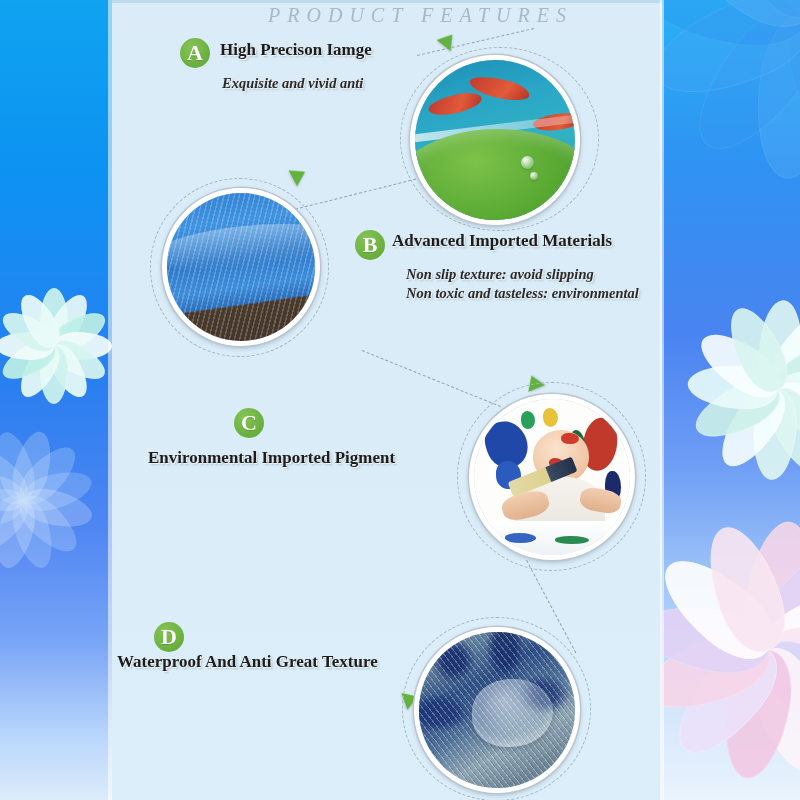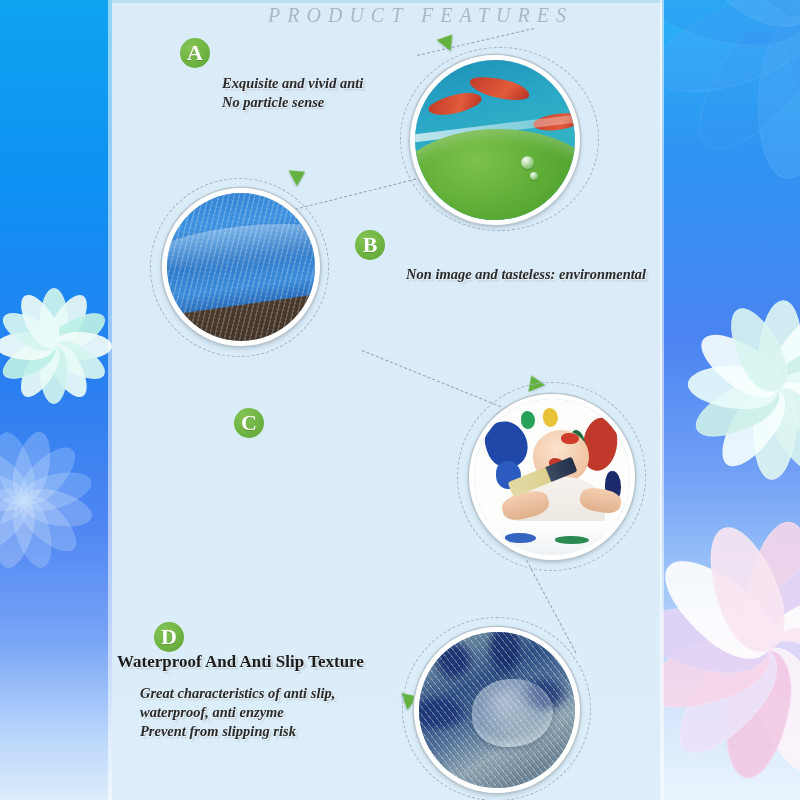--- a/index.html
+++ b/index.html
@@ -230,23 +230,23 @@
     <div class="conn" style="left:178px;top:210px;width:150px;transform:rotate(-14deg);"></div>
     <div class="arrow" style="left:178px;top:168px;transform:rotate(62deg);"></div>
 
     <div class="conn" style="left:250px;top:350px;width:150px;transform:rotate(22deg);"></div>
     <div class="arrow" style="left:413px;top:375px;transform:rotate(-22deg);"></div>
 
     <div class="conn" style="left:415px;top:560px;width:105px;transform:rotate(62deg);"></div>
     <div class="arrow" style="left:290px;top:692px;transform:rotate(70deg);"></div>
 
     <div class="badge" style="left:68px;top:38px;">A</div>
+    <div class="sec-title" style="left:108px;top:40px;">High Precison Iamge</div>
     <div class="sec-lines" style="left:110px;top:74px;">
       <div>Exquisite and vivid anti</div>
-      <div>No particle sense</div>
     </div>
 
     <div class="photo-wrap" style="left:288px;top:47px;width:200px;height:185px;">
       <div class="dashring" style="left:0;top:0;width:197px;height:182px;"></div>
       <div class="photo" style="left:10px;top:8px;width:160px;height:160px;">
         <div class="inner">
           <div class="imgA-water"></div>
           <div class="koi" style="left:8%;top:22%;width:34%;height:11%;transform:rotate(-12deg);"></div>
           <div class="koi" style="left:34%;top:12%;width:38%;height:12%;transform:rotate(14deg);"></div>
           <div class="koi" style="left:74%;top:34%;width:30%;height:10%;transform:rotate(-6deg);"></div>
@@ -263,25 +263,28 @@
       <div class="photo" style="left:12px;top:10px;width:148px;height:148px;">
         <div class="inner">
           <div class="imgB-base"></div>
           <div class="imgB-rib"></div>
           <div class="imgB-sheen"></div>
         </div>
       </div>
     </div>
 
     <div class="badge" style="left:243px;top:230px;">B</div>
+    <div class="sec-title" style="left:280px;top:231px;">Advanced Imported Materials</div>
     <div class="sec-lines" style="left:294px;top:265px;">
-      <div>Non image and tasteless: environmental</div>
+      <div>Non slip texture: avoid slipping</div>
+      <div>Non toxic and tasteless: environmental</div>
     </div>
 
     <div class="badge" style="left:122px;top:408px;">C</div>
+    <div class="sec-title" style="left:36px;top:448px;">Environmental Imported Pigment</div>
 
     <div class="photo-wrap" style="left:345px;top:382px;width:190px;height:190px;">
       <div class="dashring" style="left:0;top:0;width:187px;height:187px;"></div>
       <div class="photo" style="left:12px;top:12px;width:156px;height:156px;">
         <div class="inner">
           <div class="imgC-base"></div>
           <div class="splat" style="left:8%;top:14%;width:26%;height:30%;background:#1f48a8;transform:rotate(-18deg);"></div>
           <div class="splat" style="left:14%;top:40%;width:16%;height:18%;background:#2b5bbf;"></div>
           <div class="splat" style="left:70%;top:12%;width:22%;height:34%;background:#c0392b;transform:rotate(12deg);"></div>
           <div class="splat" style="left:60%;top:20%;width:12%;height:26%;background:#1d6b3a;"></div>
@@ -296,26 +299,21 @@
           <div class="imgC-arm" style="left:68%;top:58%;width:26%;height:15%;transform:rotate(10deg);"></div>
           <div class="imgC-brush"></div>
           <div class="imgC-floor"></div>
           <div class="splat" style="left:20%;top:86%;width:20%;height:6%;background:#3565c0;"></div>
           <div class="splat" style="left:52%;top:88%;width:22%;height:5%;background:#2a8a52;"></div>
         </div>
       </div>
     </div>
 
     <div class="badge" style="left:42px;top:622px;">D</div>
-    <div class="sec-title" style="left:5px;top:652px;">Waterproof And Anti Slip Texture</div>
-    <div class="sec-lines" style="left:28px;top:684px;">
-      <div>Great characteristics of anti slip,</div>
-      <div>waterproof, anti enzyme</div>
-      <div>Prevent from slipping risk</div>
-    </div>
+    <div class="sec-title" style="left:5px;top:652px;">Waterproof And Anti Great Texture</div>
 
     <div class="photo-wrap" style="left:290px;top:617px;width:190px;height:185px;">
       <div class="dashring" style="left:0;top:0;width:187px;height:182px;"></div>
       <div class="photo" style="left:12px;top:10px;width:156px;height:156px;">
         <div class="inner">
           <div class="imgD-base"></div>
           <div class="imgD-veins"></div>
           <div class="imgD-hatch"></div>
           <div class="imgD-bead"></div>
         </div>

